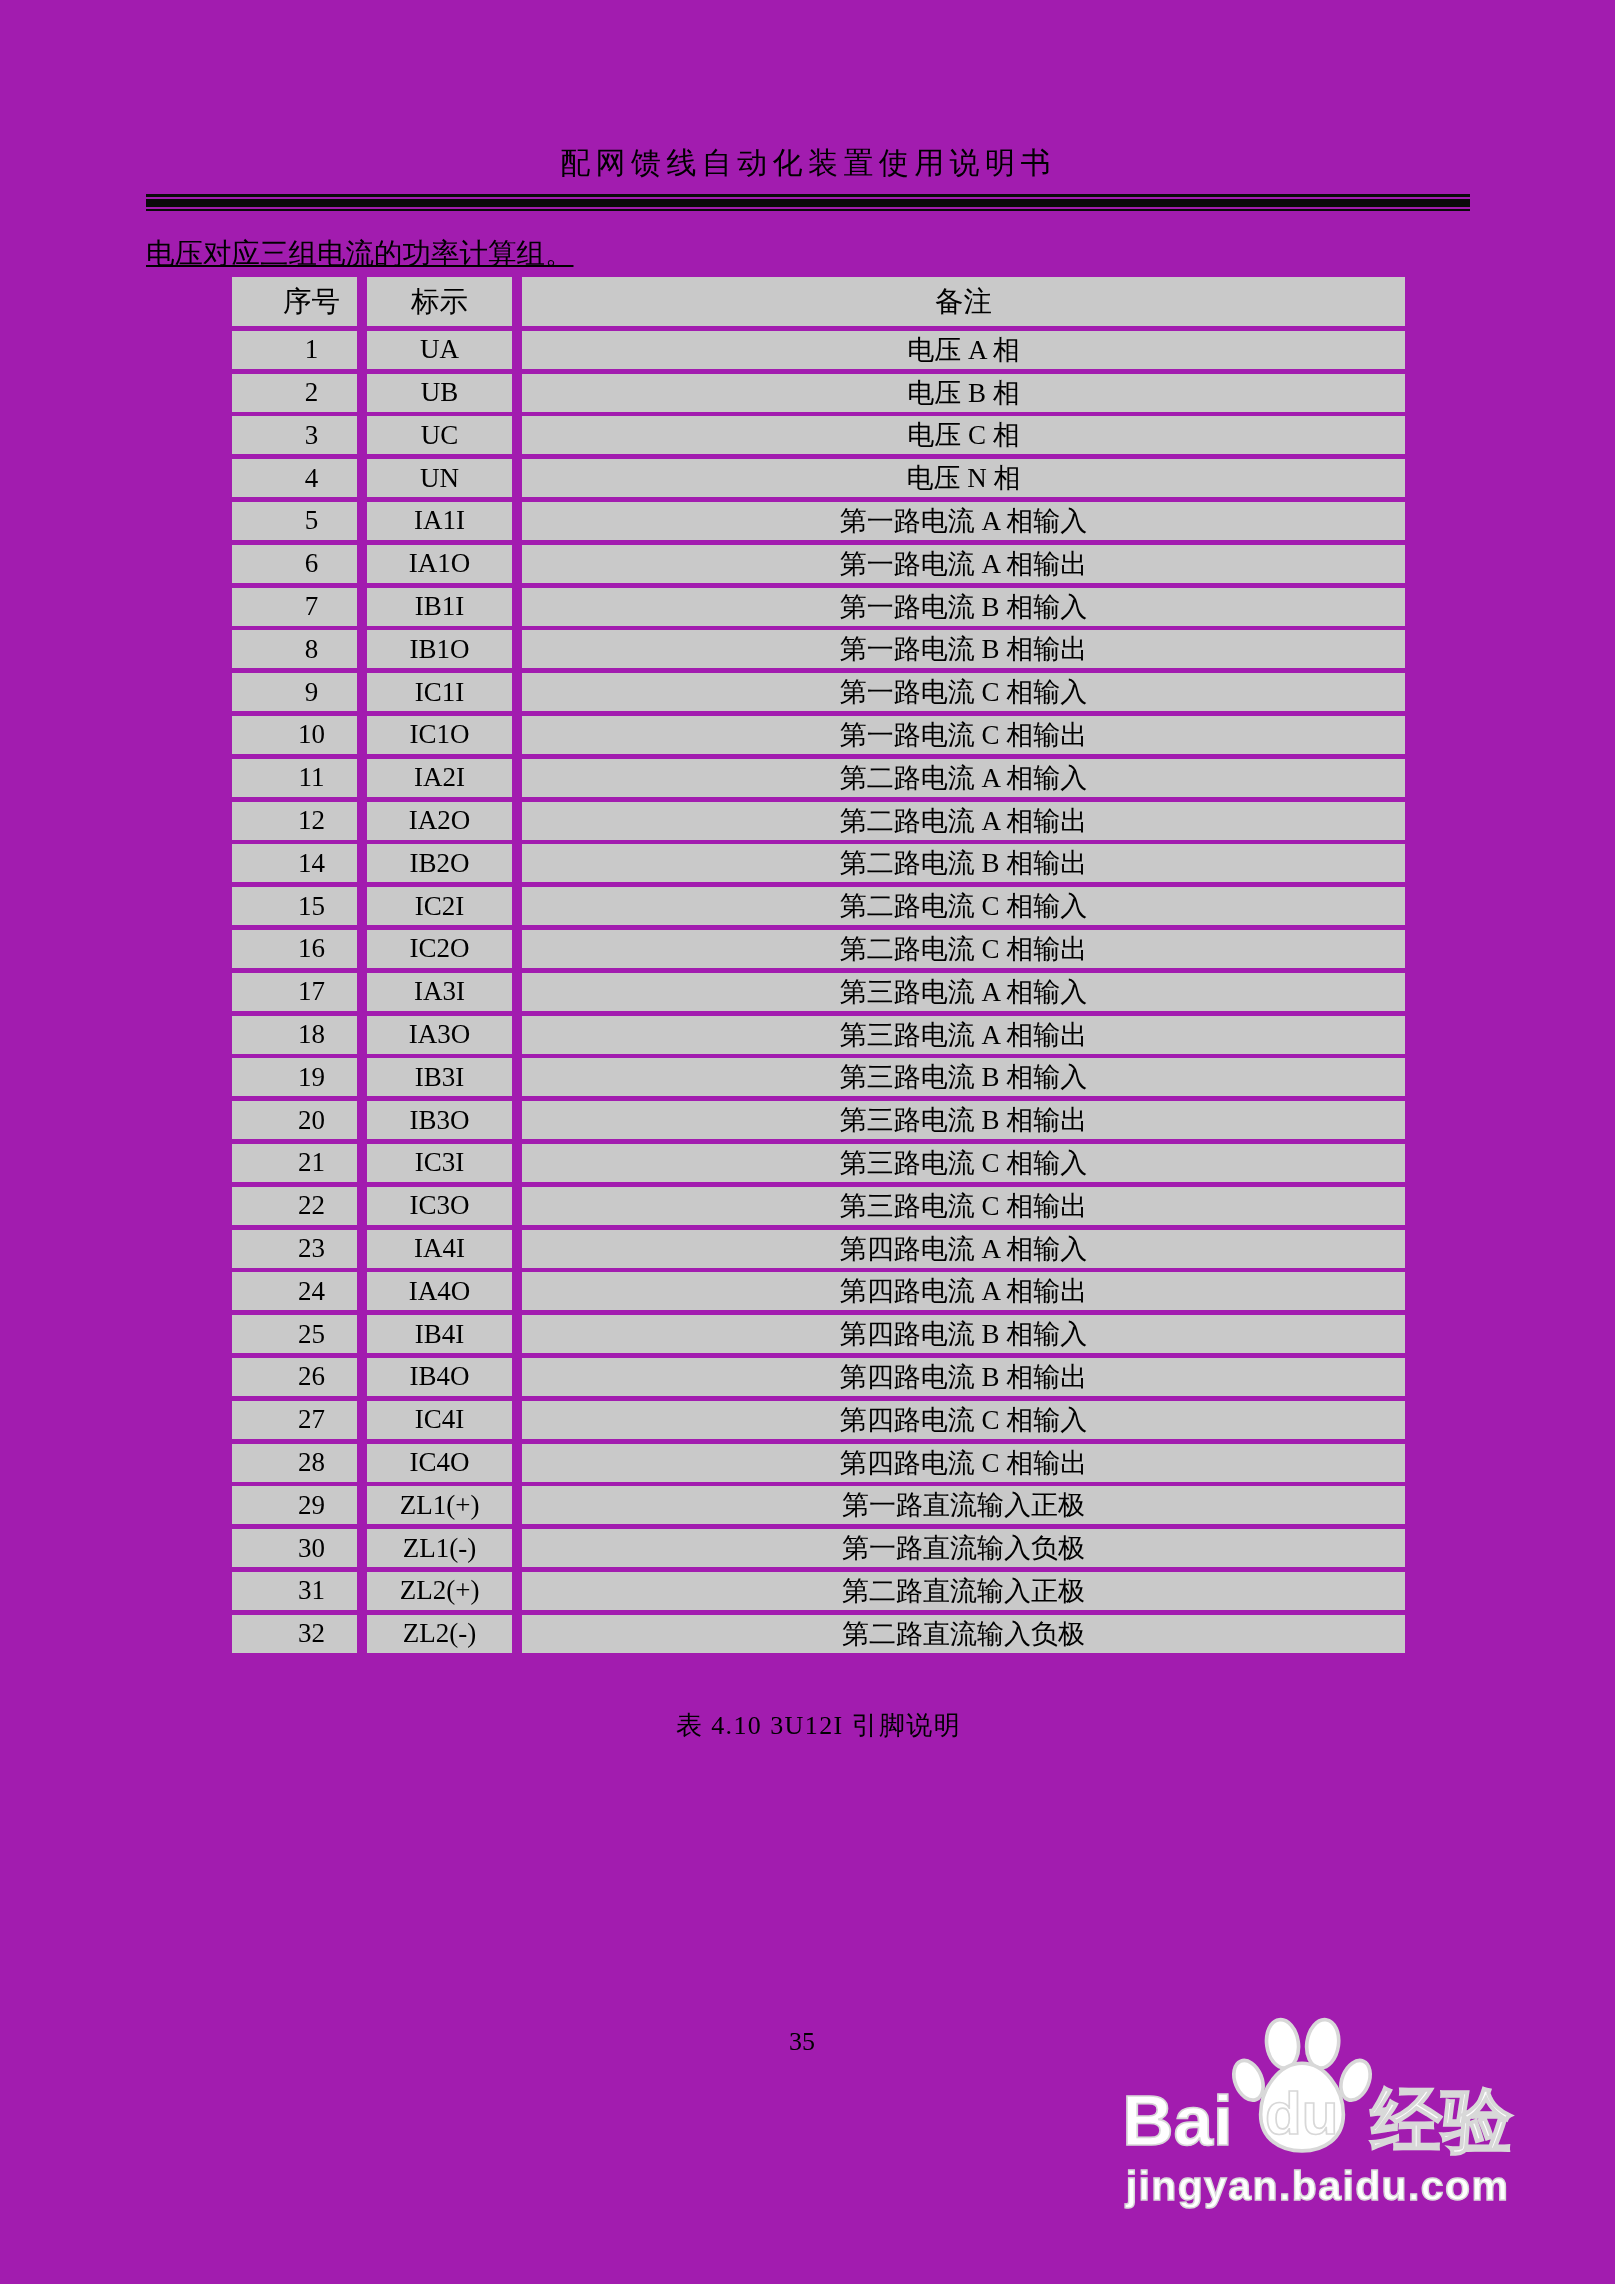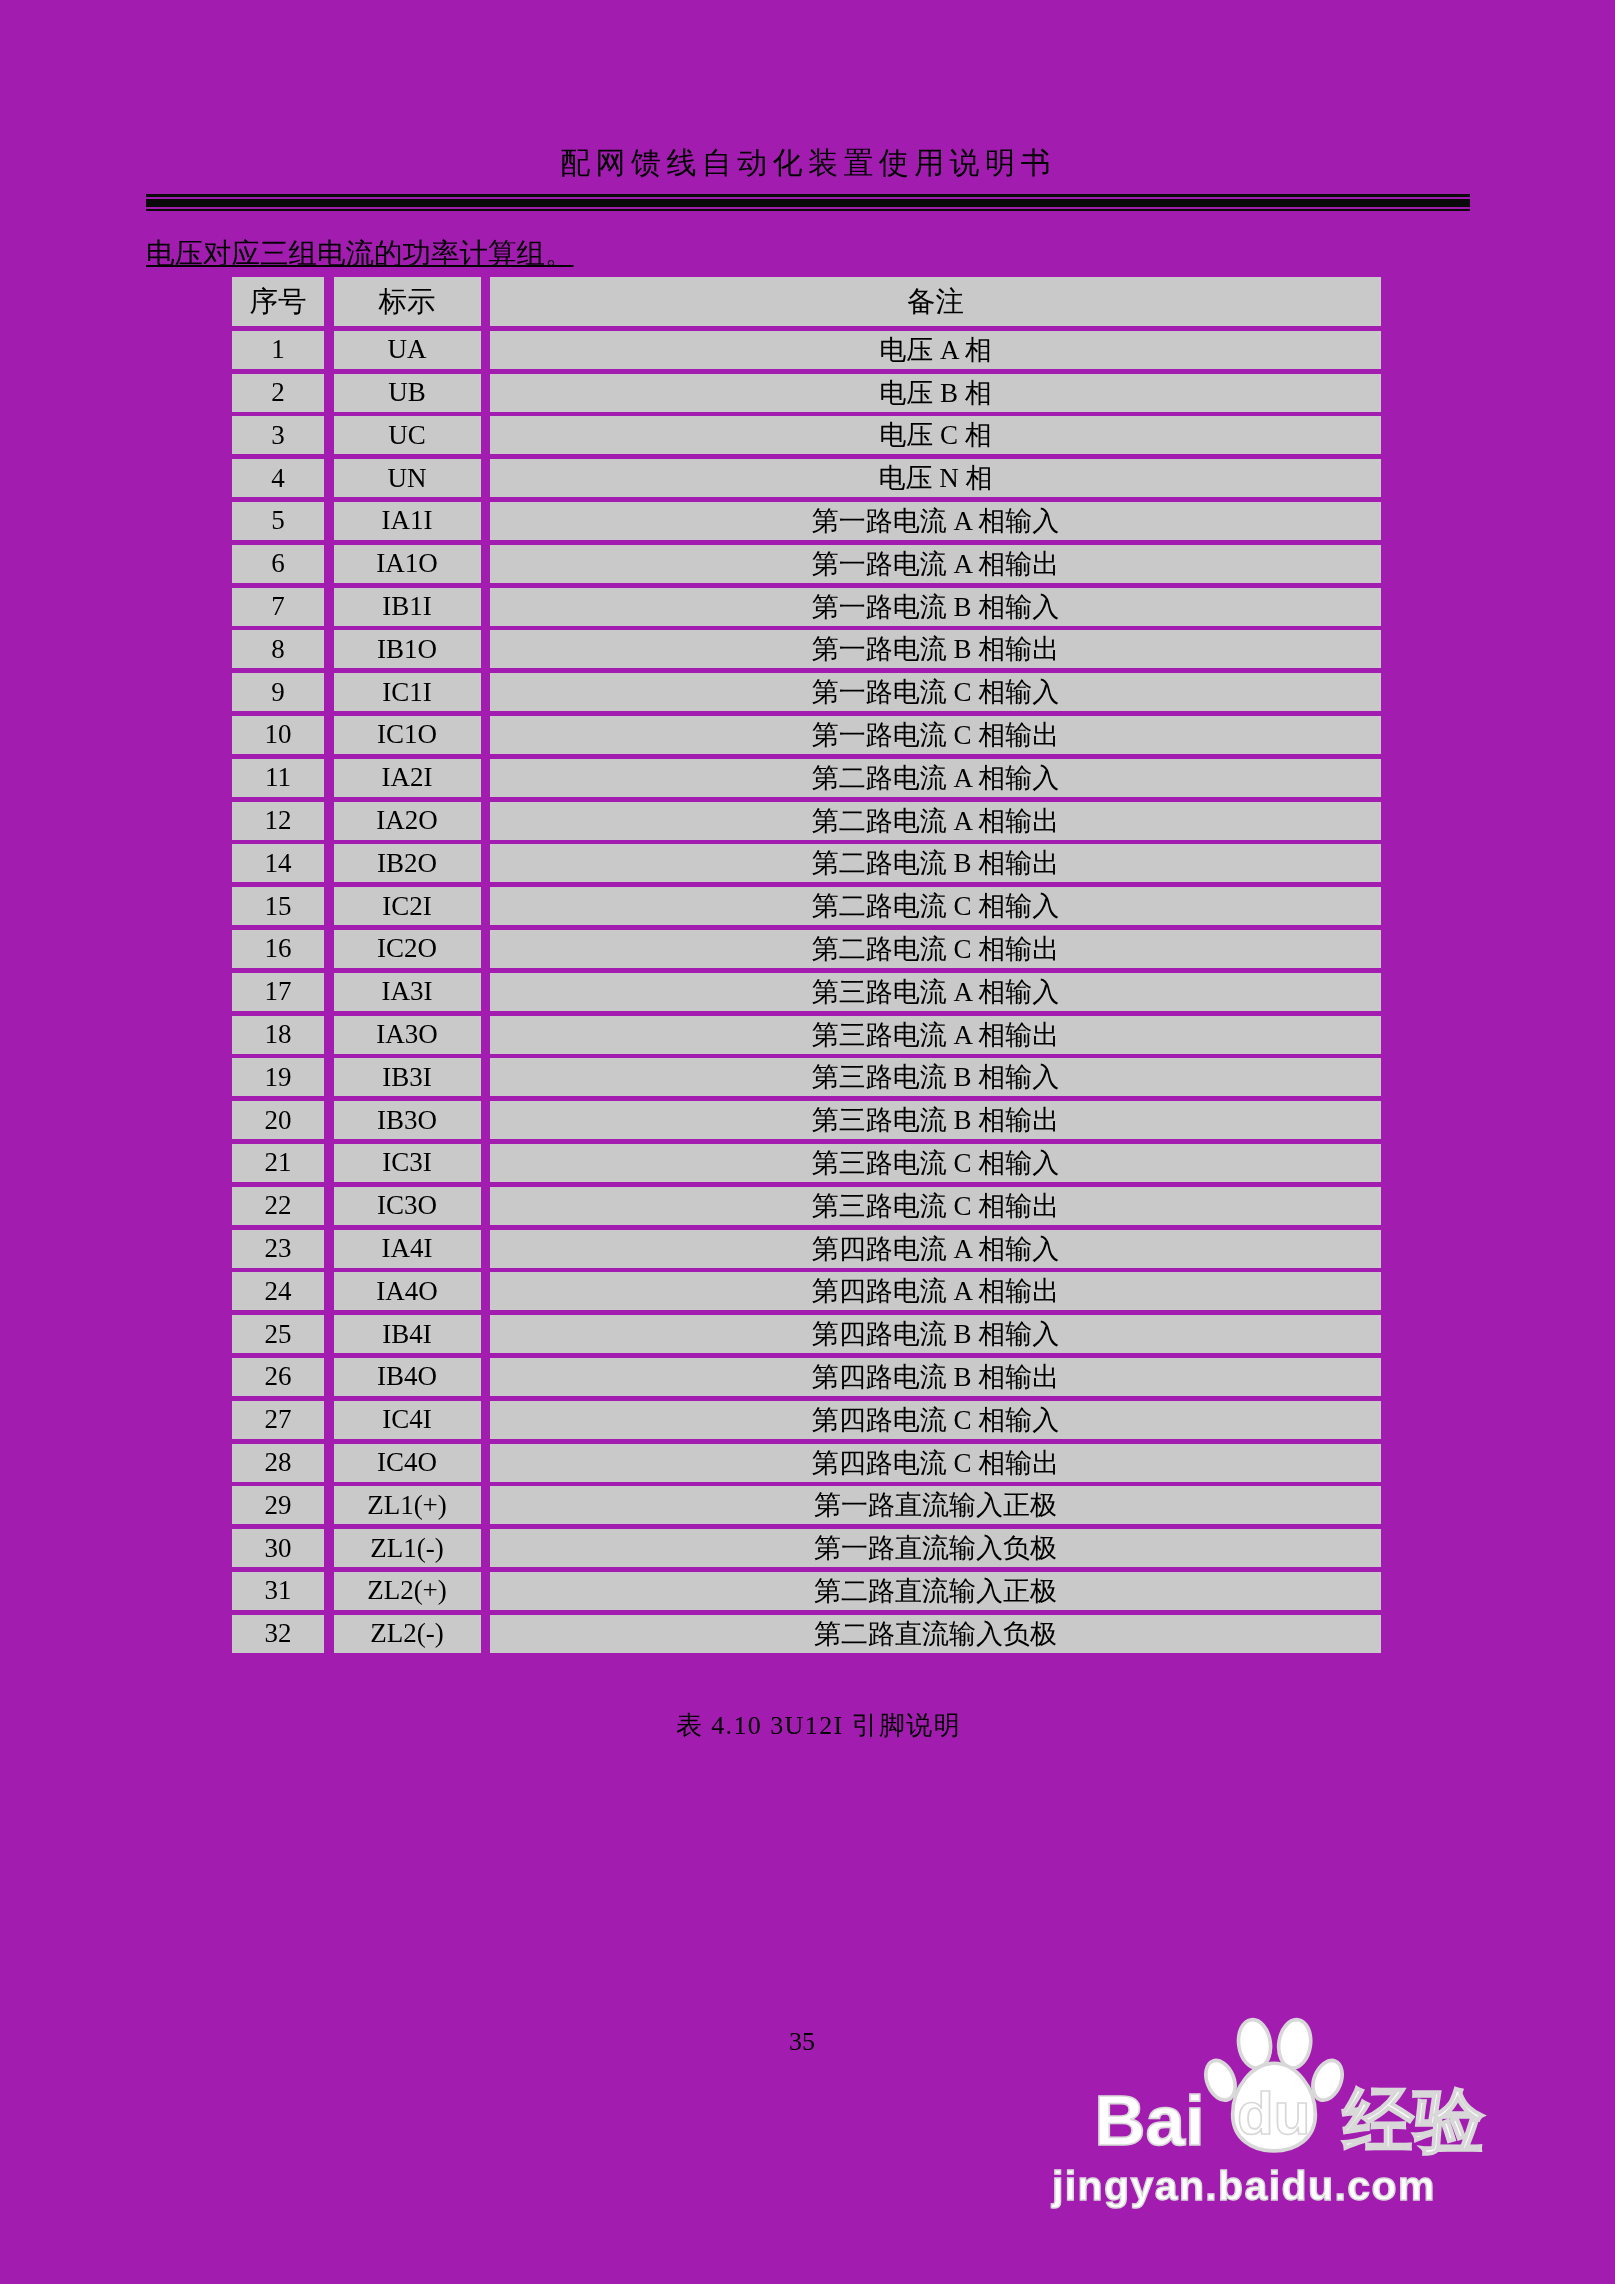--- a/index.html
+++ b/index.html
@@ -37,36 +37,36 @@
     position:absolute;top:277px;left:232px;width:1173px;
   }
   .trow{display:flex;margin-bottom:4.8px;}
   .td{
     background:var(--cell-bg);
     display:flex;align-items:center;justify-content:center;
     font-size:27px;
     height:38px;
   }
   .thead .td{height:49px;font-size:28.5px;}
-  .c1{width:92px;margin-right:9.5px;}
+  .c1{width:92px;margin-right:9.5px;padding-left:34px;}
   .c2{width:147px;margin-right:9.5px;}
   .c3{width:891px;}
   .table-caption{
     position:absolute;top:1708px;left:232px;width:1173px;
     text-align:center;font-size:26px;letter-spacing:1.4px;
   }
   .page-number{
     position:absolute;top:2027px;left:0;width:1548px;
     text-align:center;font-size:26px;padding-left:28px;
   }
   
   .watermark{
-    position:absolute;top:2003px;left:1052px;width:475px;
+    position:absolute;top:2003px;left:1080px;width:475px;
     font-family:"Liberation Sans","DejaVu Sans",sans-serif;
-    text-align:left;
+    text-align:center;
   }
   .wm-logo{
     display:flex;align-items:flex-end;justify-content:center;
     height:153px;line-height:1;
   }
   .wm-text{
     font-size:71px;font-weight:bold;
     color:#ffffff;
     -webkit-text-stroke:1.7px var(--wm);
     text-shadow:0 0 0.7px var(--wm);

